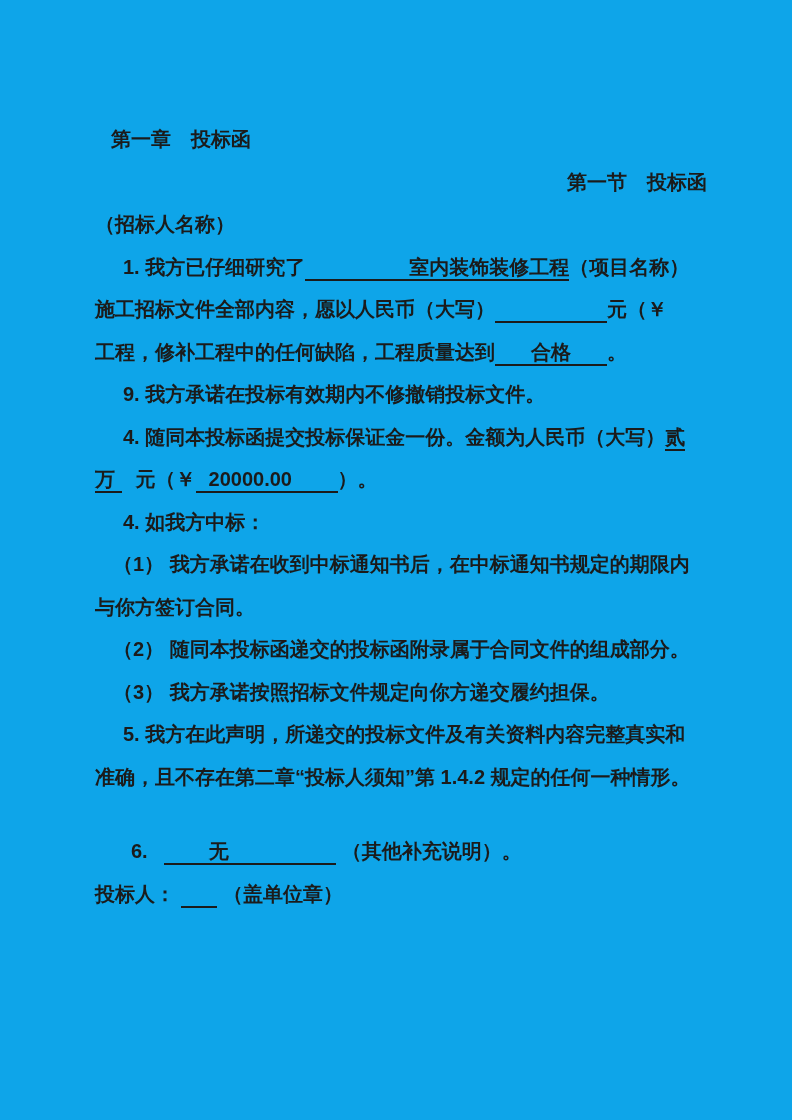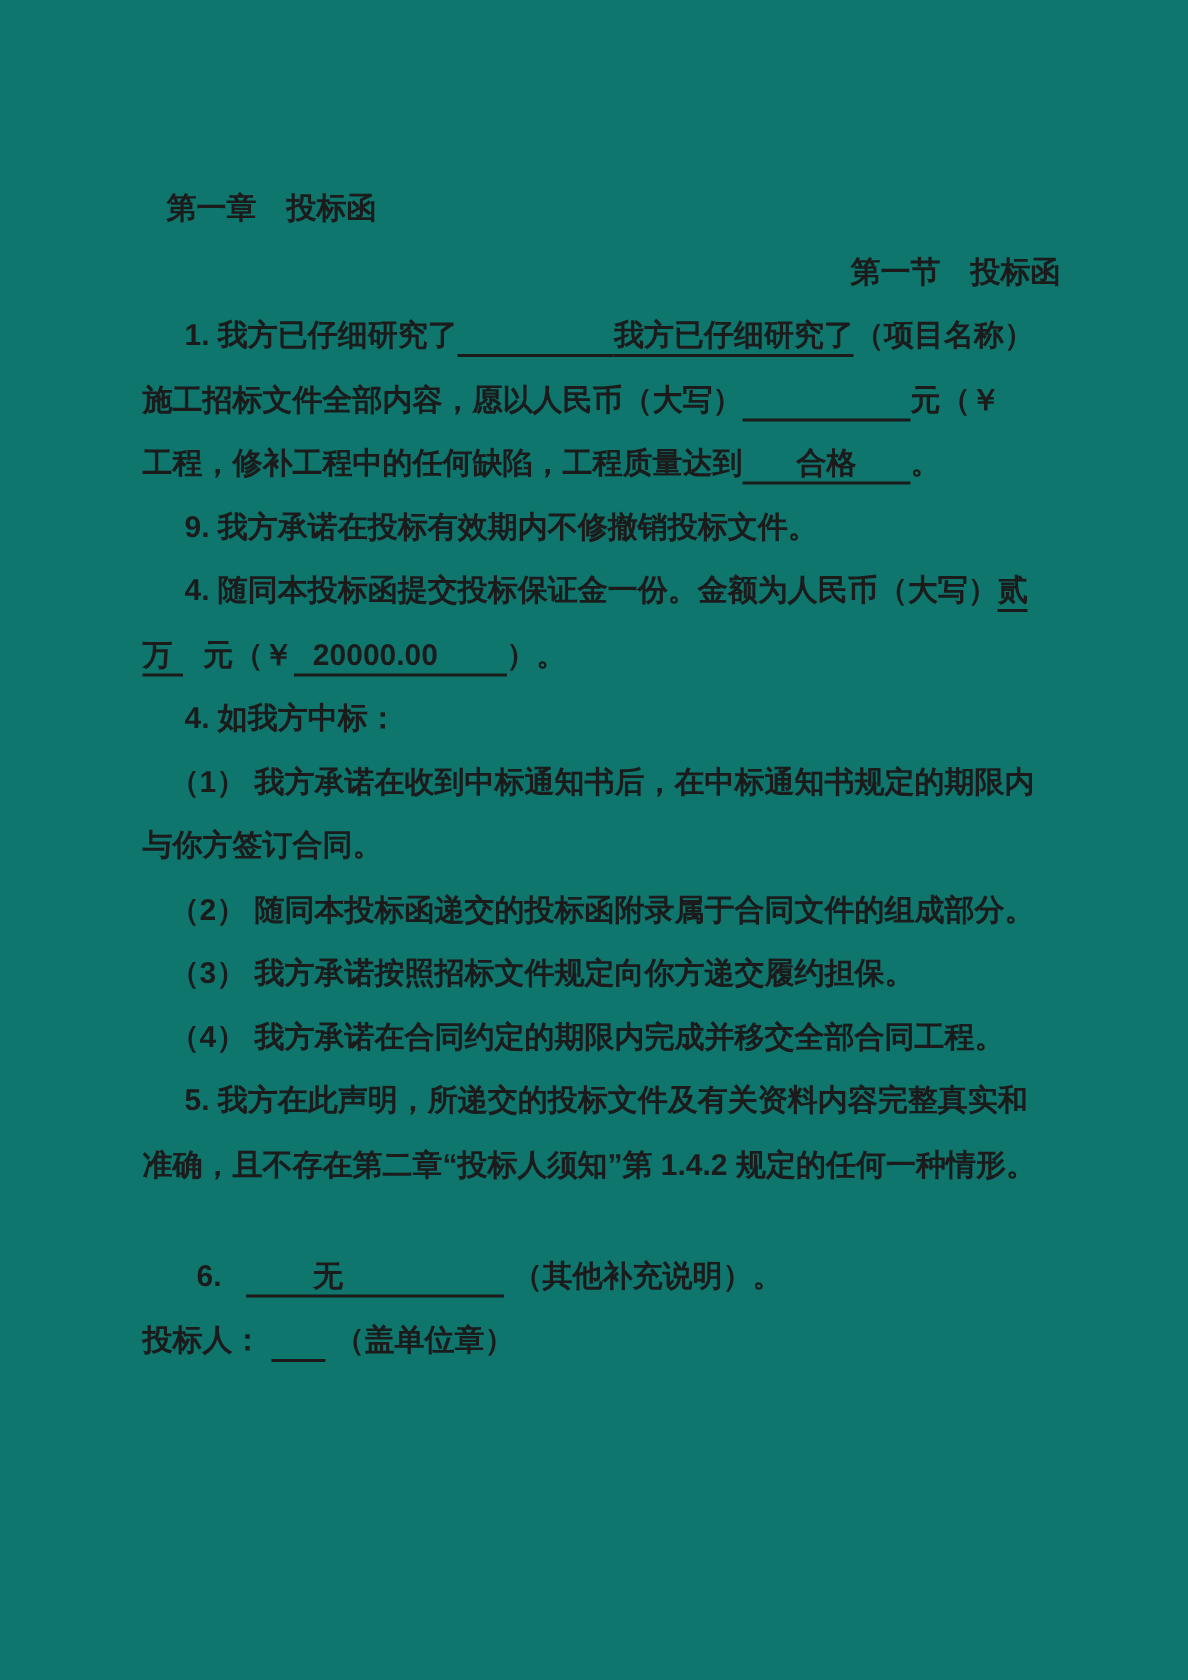--- a/index.html
+++ b/index.html
@@ -4,21 +4,21 @@
 <style>
   html, body {
     margin: 0;
     padding: 0;
     background: #ffffff;
   }
   .page {
     position: relative;
     width: 792px;
     height: 1120px;
-    background: #0f766e;
+    background: #0ea5e9;
     overflow: hidden;
     font-family: "Liberation Sans", "DejaVu Sans", sans-serif;
     color: #1b1b1b;
   }
   .doc {
     position: absolute;
     left: 95px;
     top: 118px;
     width: 612px;
   }
@@ -41,32 +41,32 @@
   .spacer { width: 100%; }
 </style>
 </head>
 <body>
 
 <div class="page">
   <div class="doc">
     <div class="line bold" style="padding-left:16px">第一章　投标函</div>
     <div class="line bold center">第一节　投标函</div>
     <div>
-        <div class="line" style="padding-left: 28px;"><span>1. 我方已仔细研究了</span><span class="u" style="width: 104px;">&nbsp;</span><span class="u">我方已仔细研究了</span><span>（项目名称）</span></div>
+        <div class="line"><span>（招标人名称）</span></div>
+        <div class="line" style="padding-left: 28px;"><span>1. 我方已仔细研究了</span><span class="u" style="width: 104px;">&nbsp;</span><span class="u">室内装饰装修工程</span><span>（项目名称）</span></div>
         <div class="line"><span>施工招标文件全部内容，愿以人民币（大写）</span><span class="u" style="width: 112px;">&nbsp;</span><span>元（￥</span></div>
         <div class="line"><span>工程，修补工程中的任何缺陷，工程质量达到</span><span class="u" style="width: 112px; text-align: center;">合格</span><span>。</span></div>
         <div class="line" style="padding-left: 28px;"><span>9. 我方承诺在投标有效期内不修撤销投标文件。</span></div>
         <div class="line" style="padding-left: 28px;"><span>4. 随同本投标函提交投标保证金一份。金额为人民币（大写）</span><span class="u">贰</span></div>
         <div class="line"><span class="u" style="width: 27px;">万</span><span style="margin-left: 8px;"> 元（￥</span><span class="u" style="width: 142px; padding-left: 13px;">20000.00</span><span>）。</span></div>
         <div class="line" style="padding-left: 28px;"><span>4. 如我方中标：</span></div>
         <div class="line" style="padding-left: 18px;"><span>（1） 我方承诺在收到中标通知书后，在中标通知书规定的期限内</span></div>
         <div class="line"><span>与你方签订合同。</span></div>
         <div class="line" style="padding-left: 18px;"><span>（2） 随同本投标函递交的投标函附录属于合同文件的组成部分。</span></div>
         <div class="line" style="padding-left: 18px;"><span>（3） 我方承诺按照招标文件规定向你方递交履约担保。</span></div>
-        <div class="line" style="padding-left: 18px;"><span>（4） 我方承诺在合同约定的期限内完成并移交全部合同工程。</span></div>
         <div class="line" style="padding-left: 28px;"><span>5. 我方在此声明，所递交的投标文件及有关资料内容完整真实和</span></div>
         <div class="line"><span>准确，且不存在第二章“投标人须知”第 1.4.2 规定的任何一种情形。</span></div>
         <div class="spacer" style="height: 32px;"></div>
         <div class="line" style="padding-left: 36px;"><span>6.</span><span class="u" style="width: 172px; padding-left: 45px; margin-left: 16px;">无</span><span style="margin-left: 6px;">（其他补充说明）。</span></div>
         <div class="line"><span>投标人：</span><span class="u" style="width: 36px; margin-left: 6px;">&nbsp;</span><span style="margin-left: 6px;">（盖单位章）</span></div>
       </div>
   </div>
 </div>
 
 </body></html>

